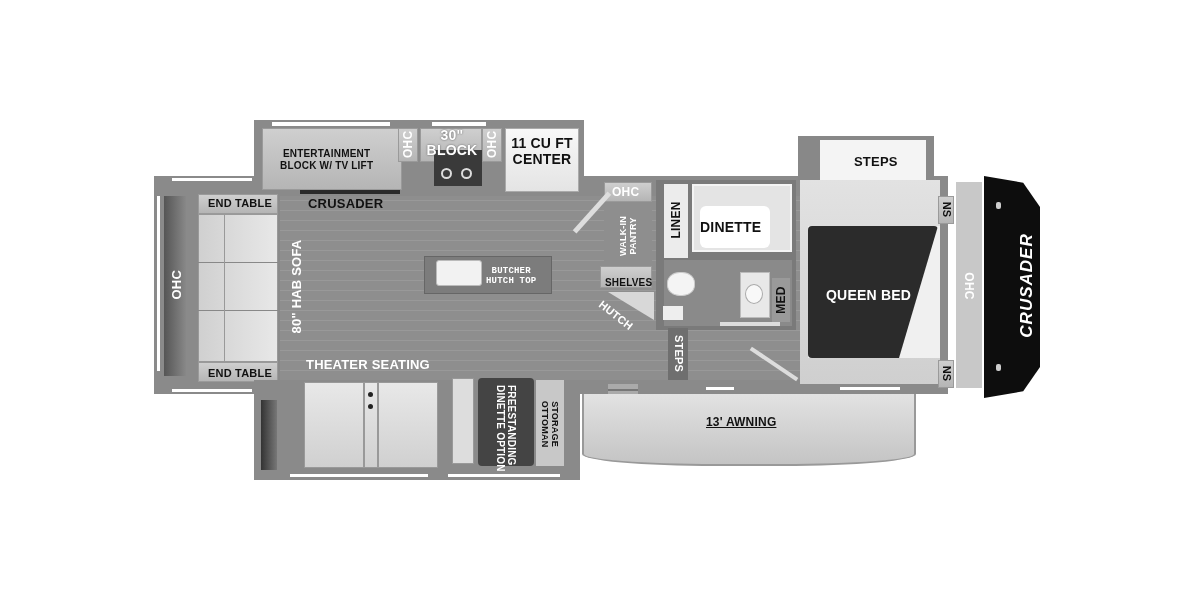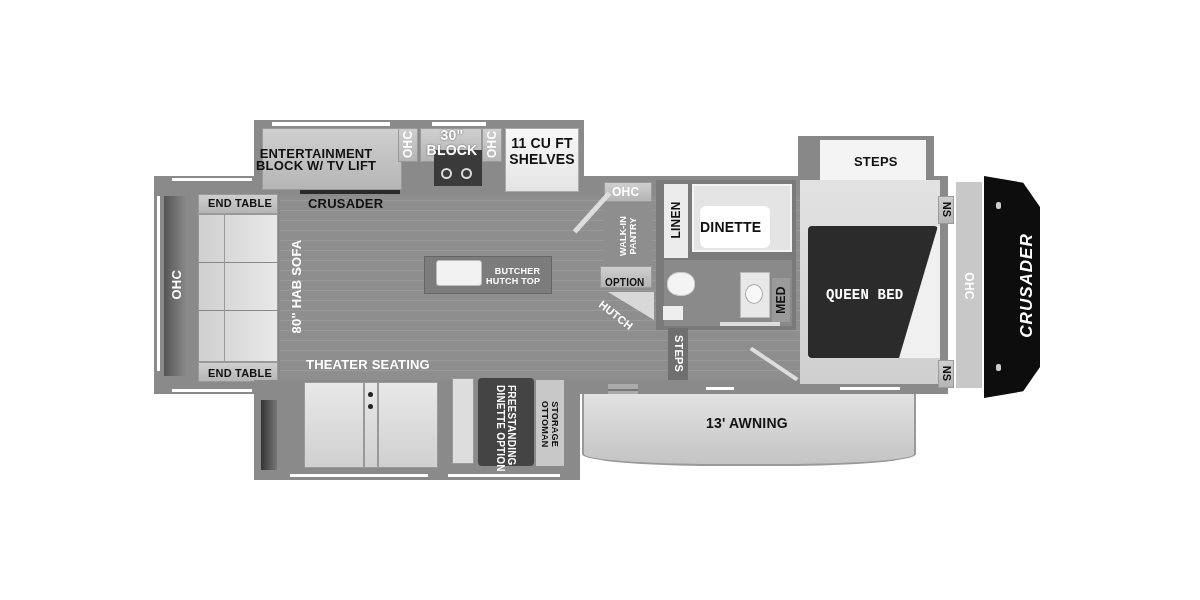--- a/index.html
+++ b/index.html
@@ -20,21 +20,21 @@
 <body>
 
 <div class="abs wall" style="left:154px;top:176px;width:794px;height:218px;"></div>
 <div class="abs floor" style="left:280px;top:196px;width:520px;height:184px;"></div>
 
 <div class="abs wall" style="left:254px;top:120px;width:330px;height:76px;"></div>
 <div class="abs win" style="left:272px;top:122px;width:118px;height:4px;"></div>
 <div class="abs win" style="left:432px;top:122px;width:54px;height:4px;"></div>
 
 <div class="abs cab" style="left:262px;top:128px;width:140px;height:62px;"></div>
-<div class="lbl" style="left:256px;top:148px;font-size:13px;text-align:center;line-height:12px;">
+<div class="lbl" style="left:280px;top:148px;font-size:10px;text-align:center;line-height:12px;">
   <div>ENTERTAINMENT</div>
   <div>BLOCK W/ TV LIFT</div>
 </div>
 
 <div class="abs cab" style="left:398px;top:128px;width:20px;height:34px;"></div>
 <div class="lbl w rotm90" style="left:396px;top:140px;font-size:12px;width:24px;text-align:center;">OHC</div>
 
 <div class="abs cab" style="left:420px;top:128px;width:62px;height:34px;"></div>
 <div class="abs dark" style="left:434px;top:150px;width:48px;height:36px;background:#3a3a3a;"></div>
 <div class="abs" style="left:441px;top:168px;width:11px;height:11px;border:2px solid #ddd;border-radius:50%;"></div>
@@ -43,21 +43,21 @@
   <div>30"</div>
   <div>BLOCK</div>
 </div>
 
 <div class="abs cab" style="left:482px;top:128px;width:20px;height:34px;"></div>
 <div class="lbl w rotm90" style="left:480px;top:140px;font-size:12px;width:24px;text-align:center;">OHC</div>
 
 <div class="abs" style="left:505px;top:128px;width:74px;height:64px;background:linear-gradient(#f8f8f8,#e4e4e4);border:1px solid #aaa;"></div>
 <div class="lbl" style="left:505px;top:135px;width:74px;font-size:14px;text-align:center;line-height:16px;">
   <div>11 CU FT</div>
-  <div>SHELVES</div>
+  <div>CENTER</div>
 </div>
 
 <div class="abs dark" style="left:300px;top:190px;width:100px;height:4px;"></div>
 <div class="lbl" style="left:308px;top:197px;font-size:13px;">CRUSADER</div>
 
 <div class="abs win" style="left:172px;top:178px;width:80px;height:3px;"></div>
 <div class="abs win" style="left:172px;top:389px;width:80px;height:3px;"></div>
 <div class="abs win" style="left:157px;top:196px;width:3px;height:175px;"></div>
 <div class="abs" style="left:164px;top:196px;width:22px;height:180px;background:linear-gradient(90deg,#555,#888);"></div>
 <div class="lbl w rotm90" style="left:163px;top:280px;width:26px;text-align:center;font-size:13px;">OHC</div>
@@ -70,35 +70,35 @@
 <div class="abs" style="left:198px;top:310px;width:80px;height:1px;background:#888;"></div>
 <div class="abs" style="left:224px;top:214px;width:1px;height:148px;background:#999;"></div>
 
 <div class="abs cab" style="left:198px;top:362px;width:80px;height:20px;"></div>
 <div class="lbl" style="left:208px;top:368px;font-size:11px;">END TABLE</div>
 
 <div class="lbl w rotm90" style="left:244px;top:280px;width:104px;text-align:center;font-size:13px;">80" HAB SOFA</div>
 
 <div class="abs" style="left:424px;top:256px;width:128px;height:38px;background:#7c7c7c;border:1px solid #666;"></div>
 <div class="abs" style="left:436px;top:260px;width:46px;height:26px;background:#f2f2f2;border:1px solid #bbb;border-radius:3px;"></div>
-<div class="lbl w" style="left:486px;top:266px;font-size:9px;text-align:right;line-height:10px;">
+<div class="lbl w" style="left:486px;top:266px;font-size:9px;text-align:center;line-height:10px;font-family:Liberation Mono, monospace;">
   <div>BUTCHER</div>
   <div>HUTCH TOP</div>
 </div>
 
 <div class="abs cab" style="left:604px;top:182px;width:48px;height:20px;"></div>
 <div class="lbl w" style="left:612px;top:186px;font-size:12px;">OHC</div>
 <div class="abs" style="left:566px;top:210px;width:52px;height:5px;background:#ddd;transform:rotate(-48deg);"></div>
 <div class="abs" style="left:604px;top:204px;width:48px;height:60px;background:#8e8e8e;"></div>
 <div class="lbl w rotm90" style="left:604px;top:226px;width:48px;text-align:center;font-size:9px;line-height:10px;">
   <div>WALK-IN</div>
   <div>PANTRY</div>
 </div>
 <div class="abs cab" style="left:600px;top:266px;width:52px;height:22px;"></div>
-<div class="lbl" style="left:605px;top:278px;font-size:10px;">OPTION</div>
+<div class="lbl" style="left:605px;top:278px;font-size:10px;">SHELVES</div>
 <div class="abs" style="left:608px;top:292px;width:46px;height:28px;background:#d8d8d8;clip-path:polygon(0 0,100% 0,100% 100%);"></div>
 <div class="lbl w" style="left:596px;top:310px;font-size:11px;transform:rotate(38deg);">HUTCH</div>
 
 <div class="abs wall" style="left:656px;top:180px;width:140px;height:150px;background:#7a7a7a;"></div>
 <div class="abs light" style="left:664px;top:184px;width:24px;height:74px;"></div>
 <div class="lbl rotm90" style="left:652px;top:214px;width:48px;text-align:center;font-size:12px;">LINEN</div>
 <div class="abs" style="left:692px;top:184px;width:100px;height:68px;background:#e4e4e4;border:2px solid #f4f4f4;"></div>
 <div class="abs" style="left:700px;top:206px;width:70px;height:42px;background:#fff;border-radius:6px;"></div>
 <div class="lbl" style="left:700px;top:220px;font-size:14px;">DINETTE</div>
 <div class="abs" style="left:664px;top:260px;width:128px;height:66px;background:#8a8a8a;"></div>
@@ -114,21 +114,21 @@
 <div class="lbl w rot90" style="left:654px;top:348px;width:48px;text-align:center;font-size:11px;">STEPS</div>
 
 <div class="abs" style="left:746px;top:362px;width:56px;height:4px;background:#ddd;transform:rotate(34deg);"></div>
 
 <div class="abs wall" style="left:798px;top:136px;width:136px;height:44px;background:#888;"></div>
 <div class="abs" style="left:820px;top:140px;width:106px;height:40px;background:#f4f4f4;"></div>
 <div class="lbl" style="left:854px;top:155px;font-size:13px;">STEPS</div>
 <div class="abs" style="left:800px;top:180px;width:140px;height:204px;background:linear-gradient(#e2e2e2,#cfcfcf);"></div>
 <div class="abs" style="left:808px;top:226px;width:132px;height:132px;background:#f0f0f0;"></div>
 <div class="abs" style="left:808px;top:226px;width:130px;height:132px;background:#2b2b2b;clip-path:polygon(0 0,100% 0,70% 100%,0 100%);border-radius:4px;"></div>
-<div class="lbl w" style="left:826px;top:288px;font-size:14px;font-family:Liberation Mono, monospace;">QUEEN BED</div>
+<div class="lbl w" style="left:826px;top:288px;font-size:14px;">QUEEN BED</div>
 <div class="abs cab" style="left:938px;top:196px;width:16px;height:28px;"></div>
 <div class="lbl rot90" style="left:934px;top:204px;width:24px;text-align:center;font-size:11px;">NS</div>
 <div class="abs cab" style="left:938px;top:360px;width:16px;height:28px;"></div>
 <div class="lbl rot90" style="left:934px;top:368px;width:24px;text-align:center;font-size:11px;">NS</div>
 <div class="abs" style="left:956px;top:182px;width:26px;height:206px;background:#c8c8c8;"></div>
 <div class="lbl w rot90" style="left:955px;top:280px;width:28px;text-align:center;font-size:12px;">OHC</div>
 
 <div class="abs" style="left:984px;top:176px;width:56px;height:222px;background:#0d0d0d;clip-path:polygon(0 0,70% 3%,100% 14%,100% 86%,70% 97%,0 100%);"></div>
 <div class="abs" style="left:996px;top:202px;width:5px;height:7px;background:#ccc;border-radius:2px;"></div>
 <div class="abs" style="left:996px;top:364px;width:5px;height:7px;background:#ccc;border-radius:2px;"></div>
@@ -154,16 +154,16 @@
 </div>
 <div class="abs" style="left:536px;top:380px;width:28px;height:86px;background:#c8c8c8;"></div>
 <div class="lbl rot90" style="left:520px;top:414px;width:60px;text-align:center;font-size:9px;line-height:10px;">
   <div>STORAGE</div>
   <div>OTTOMAN</div>
 </div>
 
 <div class="abs" style="left:608px;top:384px;width:30px;height:28px;background:repeating-linear-gradient(#aaa 0 5px,#777 5px 7px);"></div>
 
 <div class="abs" style="left:582px;top:394px;width:334px;height:72px;background:linear-gradient(#e2e2e2,#c4c4c4);border:2px solid #999;border-top:none;border-radius:0 0 40% 40% / 0 0 12px 12px;"></div>
-<div class="lbl" style="left:706px;top:416px;font-size:14px;">13' AWNING</div>
+<div class="lbl" style="left:706px;top:416px;font-size:12px;text-decoration:underline;">13' AWNING</div>
 
 <div class="abs win" style="left:706px;top:387px;width:28px;height:3px;"></div>
 <div class="abs win" style="left:840px;top:387px;width:60px;height:3px;"></div>
 
 </body></html>

